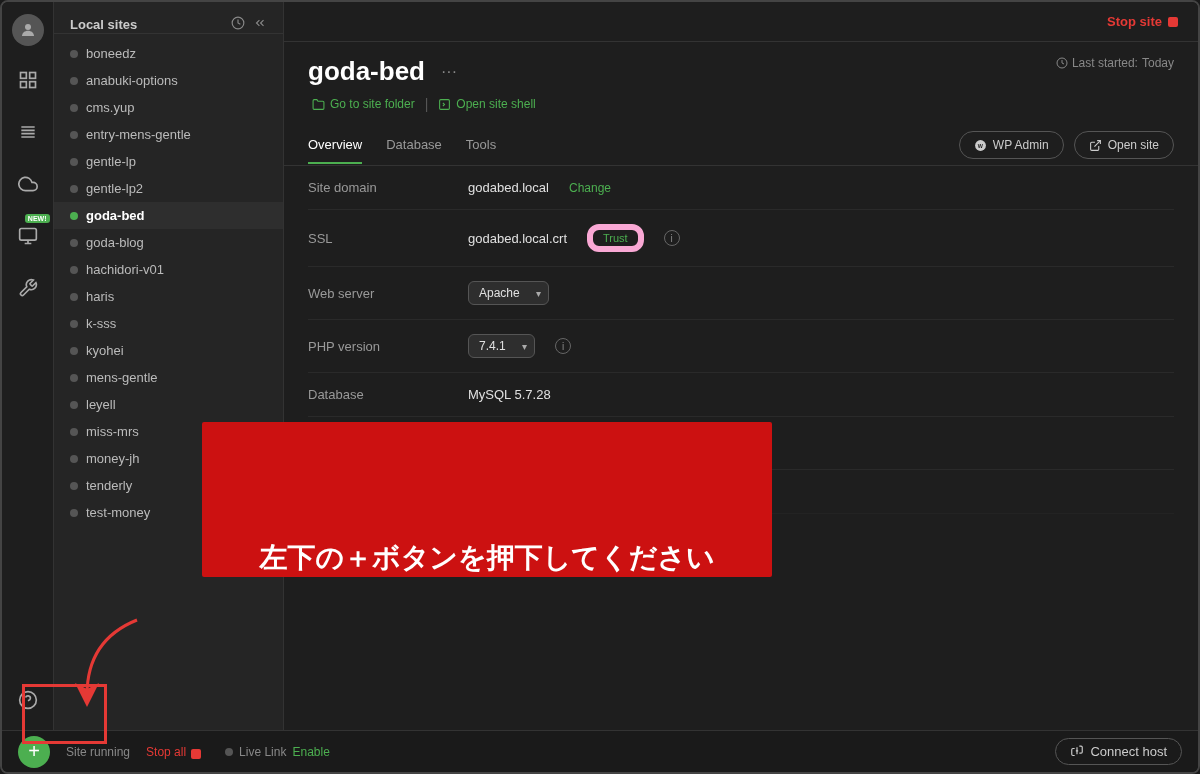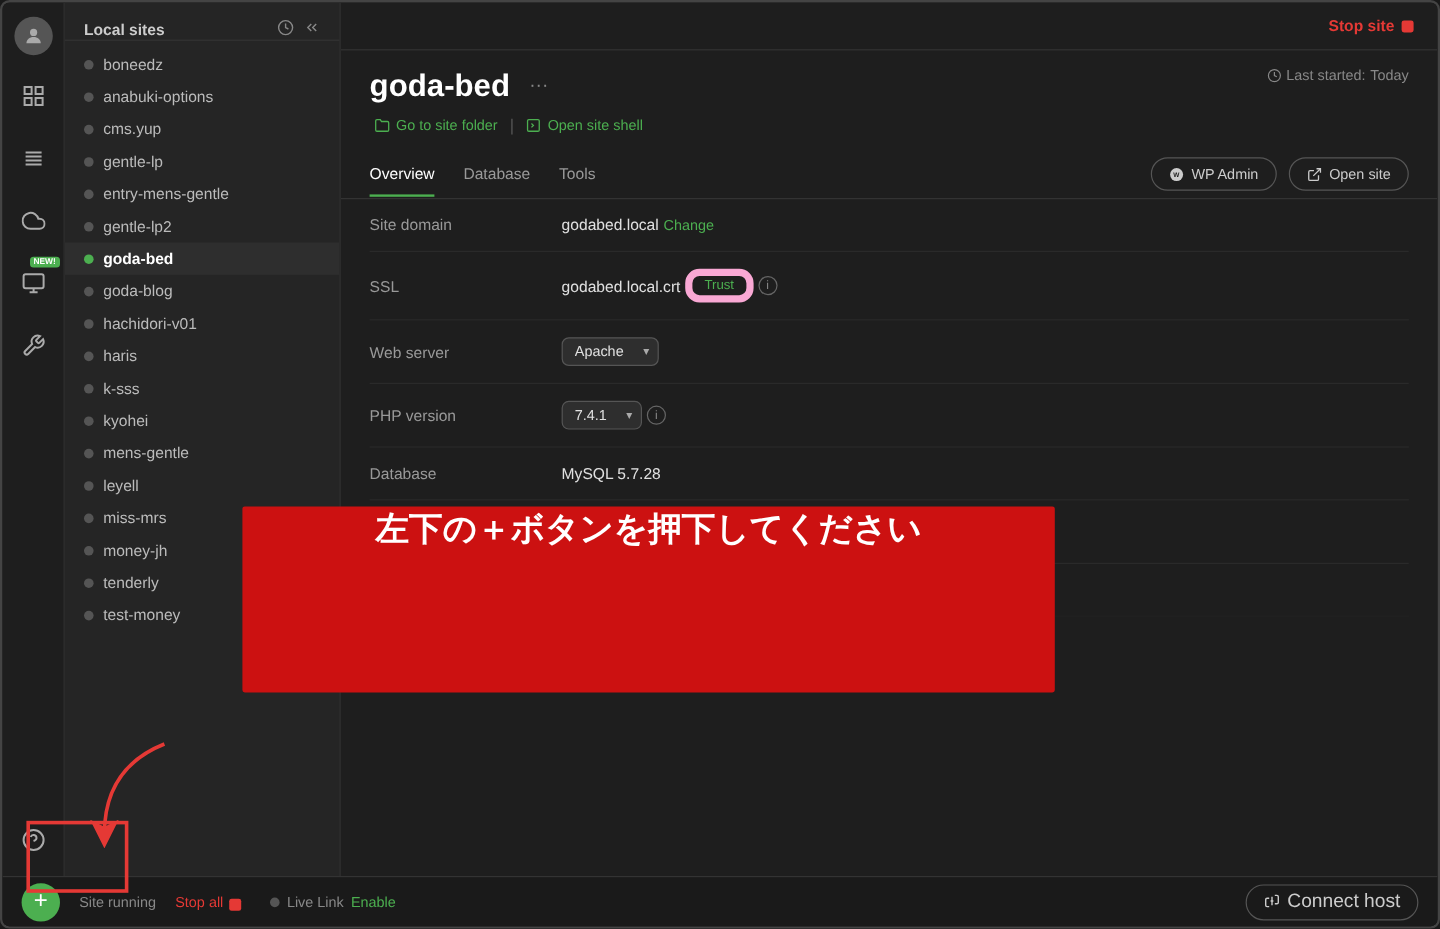--- a/index.html
+++ b/index.html
@@ -259,21 +259,21 @@
     .detail-label {
       width: 160px;
       color: #999;
       flex-shrink: 0;
     }
 
     .detail-value {
       color: #e0e0e0;
       display: flex;
       align-items: center;
-      gap: 4px;
+      gap: 20px;
     }
 
     .change-link {
       color: #4caf50;
       cursor: pointer;
       font-size: 12px;
     }
 
     .trust-btn {
       border: 6px solid #f9a8d4;
@@ -403,37 +403,37 @@
       cursor: pointer;
     }
 
     .connect-host-btn {
       margin-left: auto;
       border: 1px solid #555;
       background: transparent;
       color: #ccc;
       border-radius: 16px;
       padding: 5px 14px;
-      font-size: 16px;
+      font-size: 13px;
       cursor: pointer;
       display: flex;
       align-items: center;
       gap: 6px;
     }
 
     
     .red-overlay {
       position: absolute;
       top: 420px;
       left: 200px;
-      width: 677px;
+      width: 570px;
       height: 155px;
       background: #cc1111;
       display: flex;
-      align-items: flex-start;
+      align-items: flex-end;
       justify-content: center;
       z-index: 10;
       border-radius: 2px;
     }
 
     .red-overlay-text {
       color: #fff;
       font-size: 28px;
       font-weight: 700;
       font-family: 'Hiragino Sans', 'Yu Gothic', 'Meiryo', sans-serif;
@@ -588,25 +588,25 @@
           <div class="site-item">
             <div class="site-dot"></div>
             <span>anabuki-options</span>
           </div>
           <div class="site-item">
             <div class="site-dot"></div>
             <span>cms.yup</span>
           </div>
           <div class="site-item">
             <div class="site-dot"></div>
+            <span>entry-mens-gentle</span>
+          </div>
+          <div class="site-item">
+            <div class="site-dot"></div>
             <span>gentle-lp</span>
-          </div>
-          <div class="site-item">
-            <div class="site-dot"></div>
-            <span>entry-mens-gentle</span>
           </div>
           <div class="site-item">
             <div class="site-dot"></div>
             <span>gentle-lp2</span>
           </div>
           <div class="site-item active">
             <div class="site-dot running"></div>
             <span>goda-bed</span>
           </div>
           <div class="site-item">

